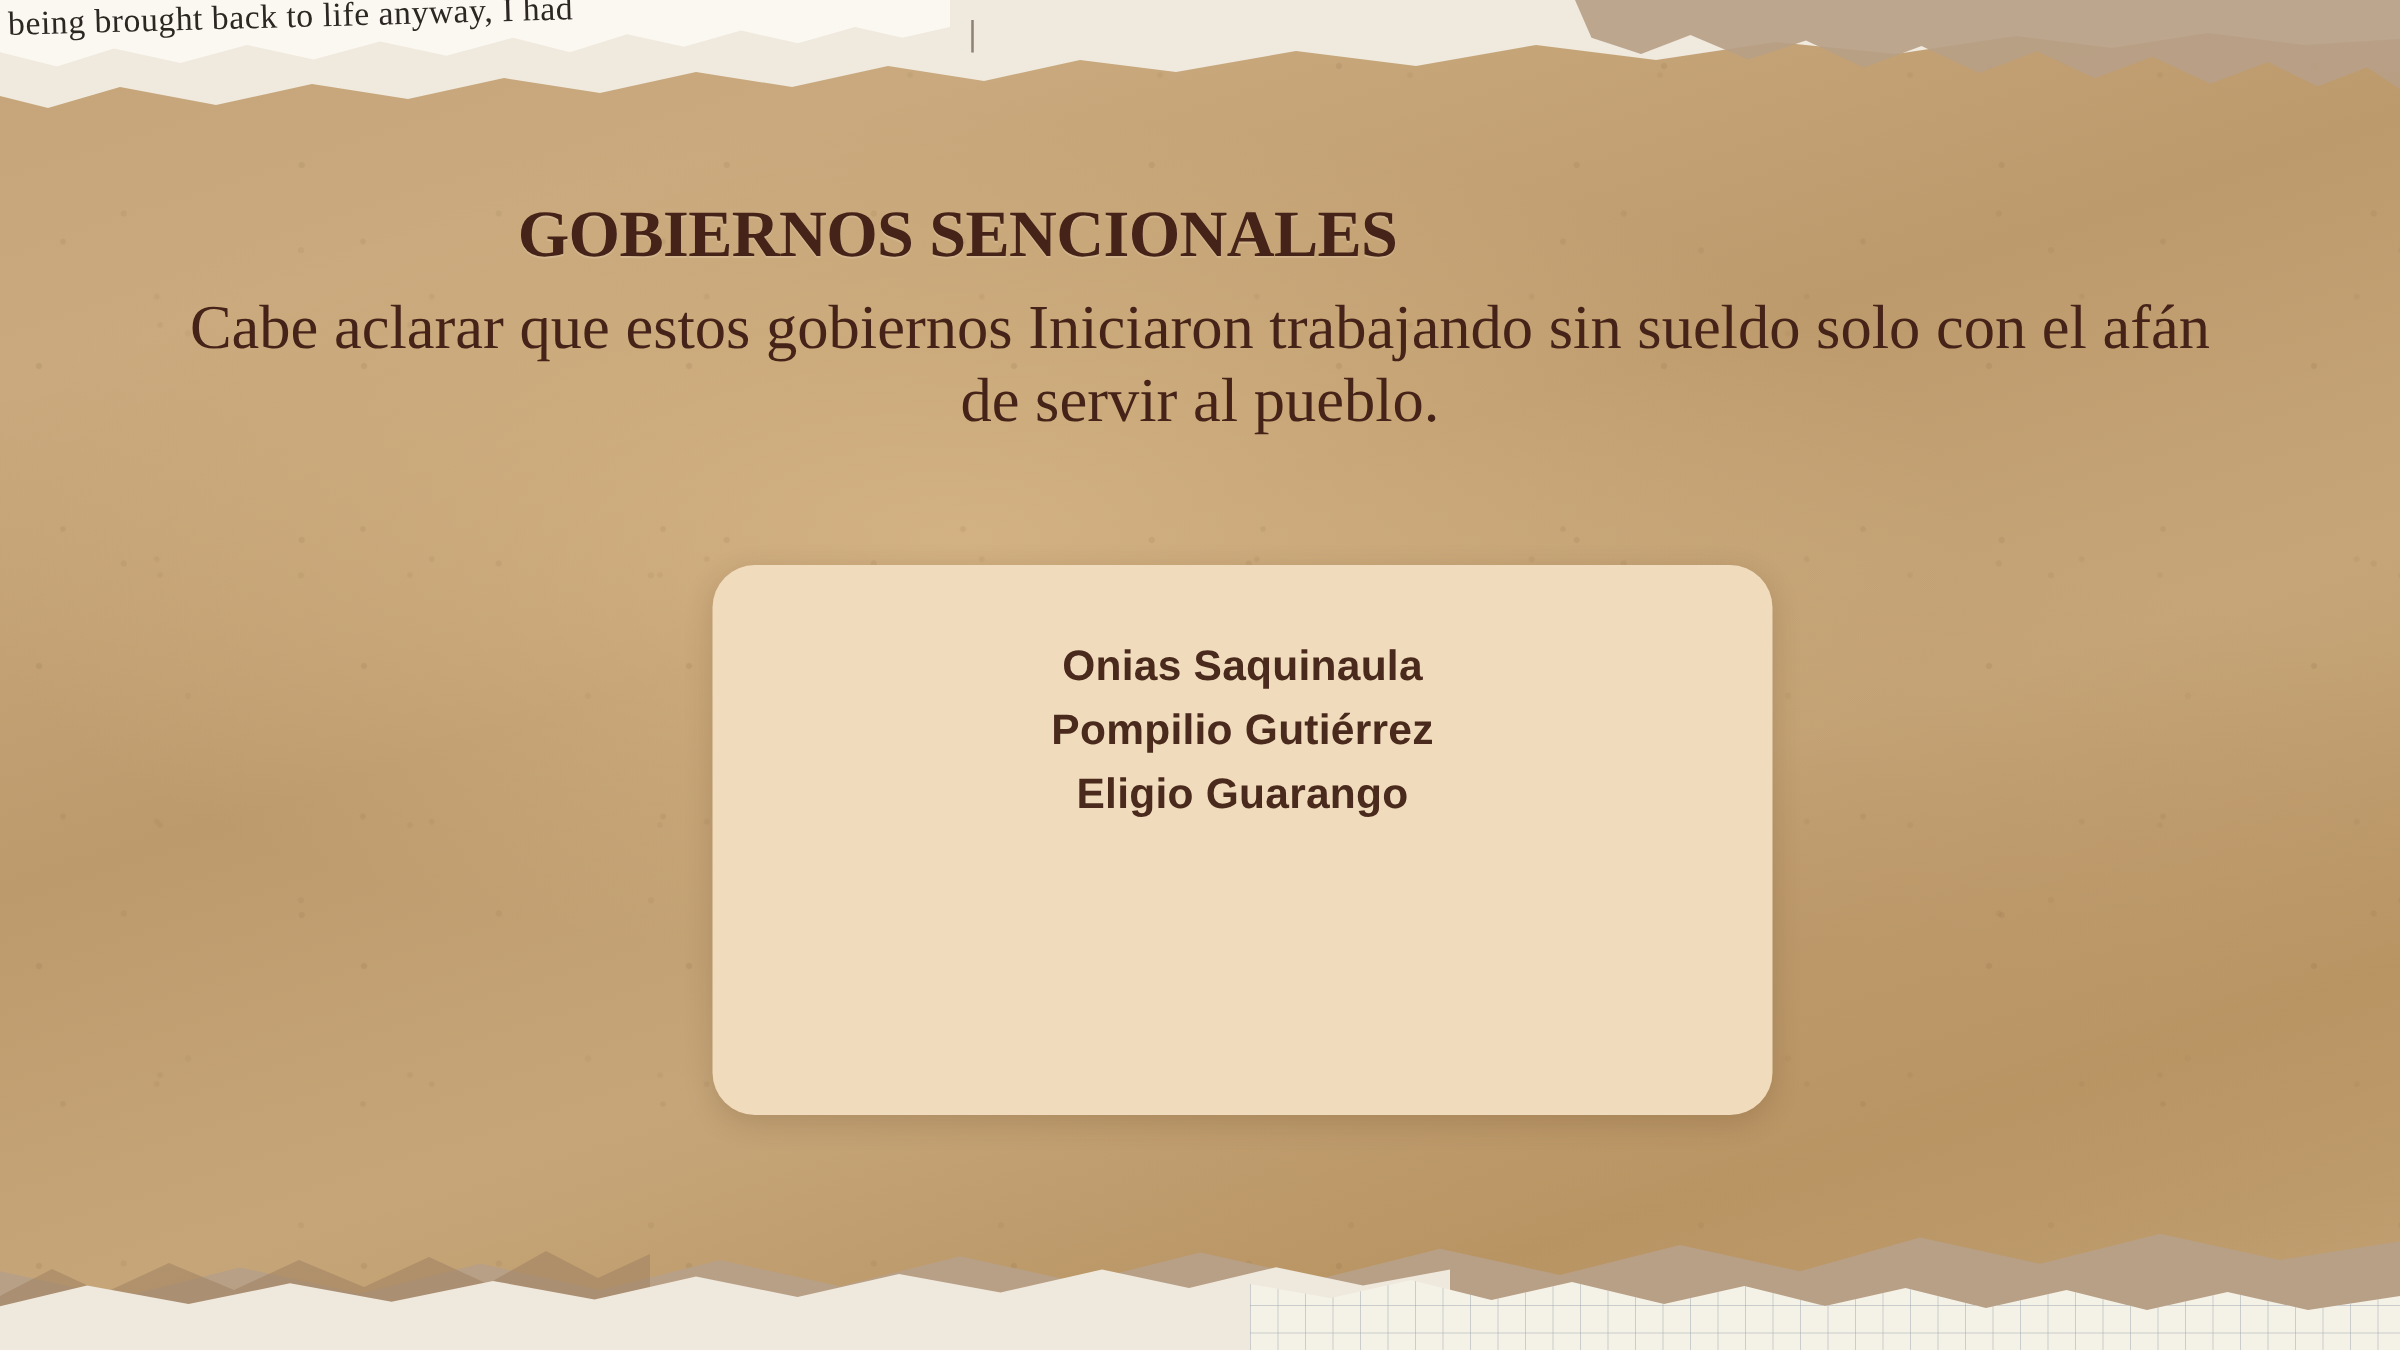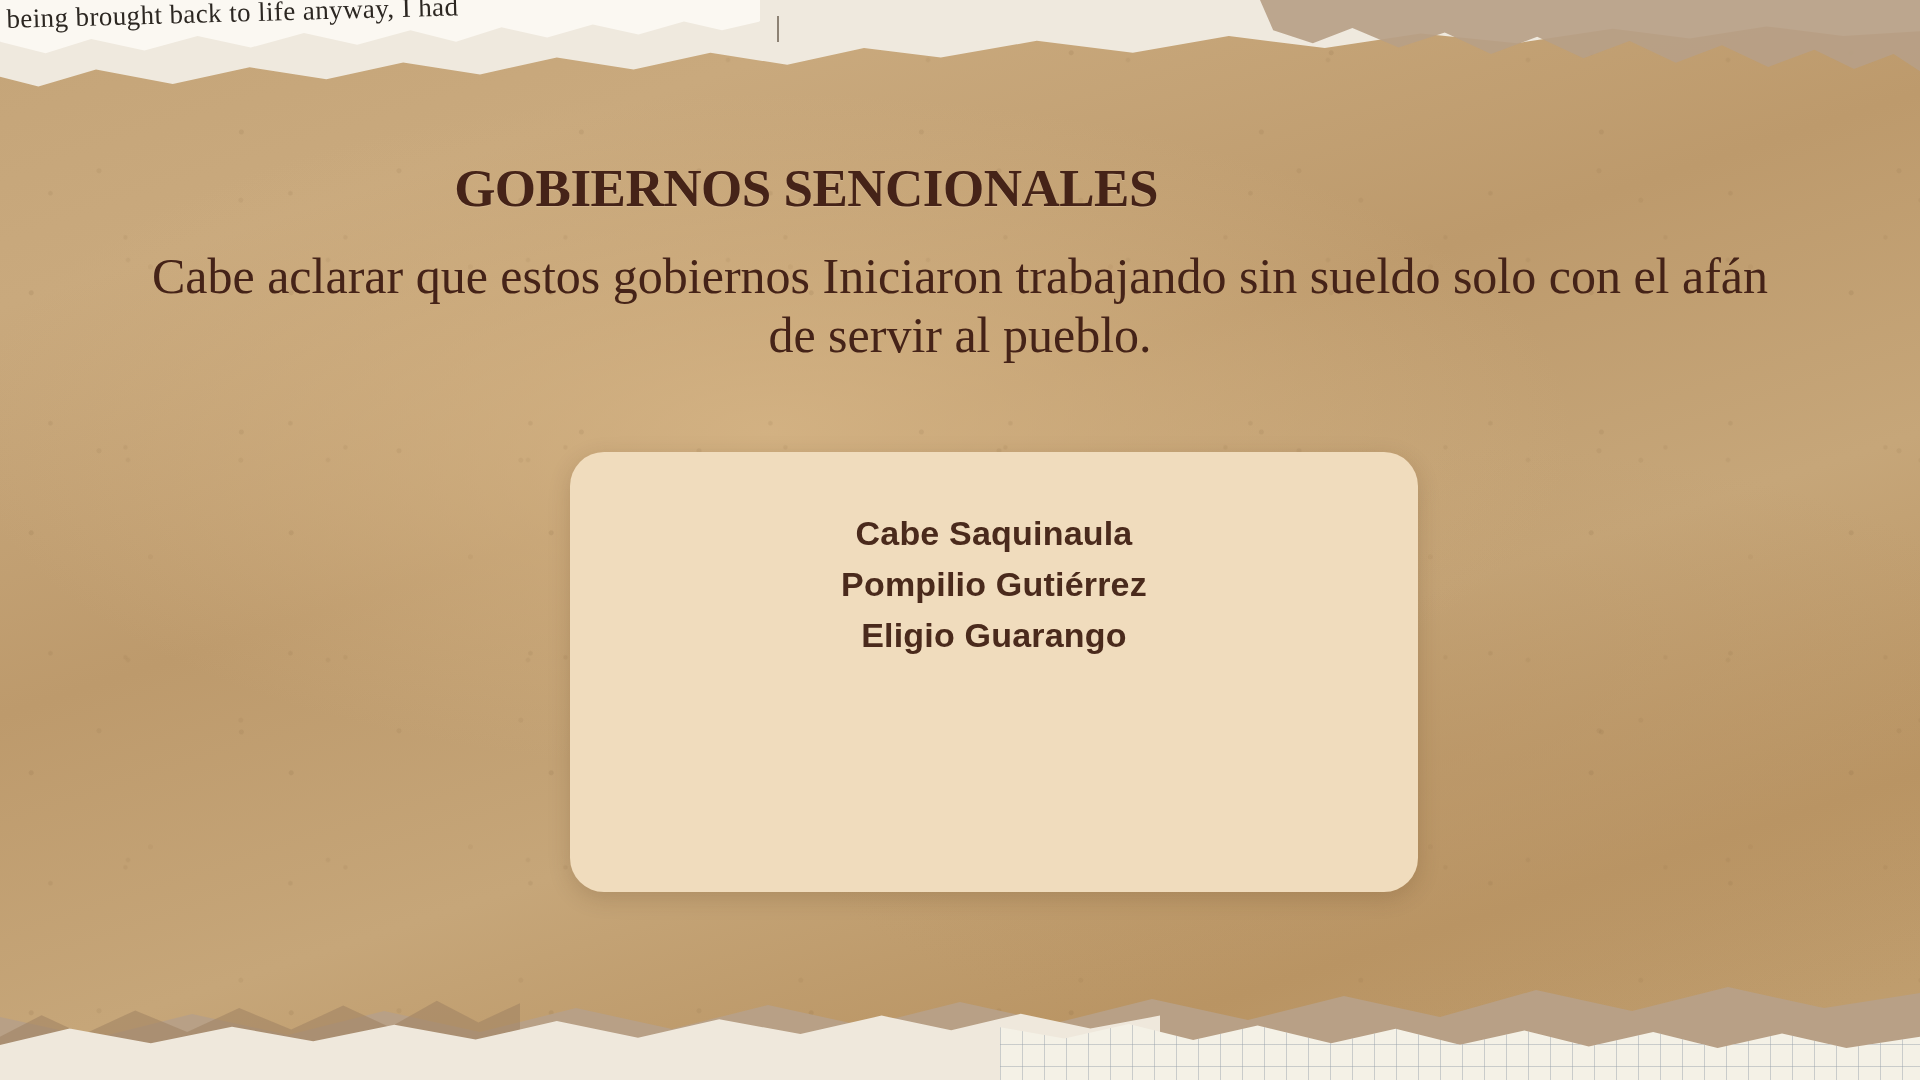--- a/index.html
+++ b/index.html
@@ -177,35 +177,33 @@
     top: 158px;
     left: 0;
     width: 1532px;
     text-align: center;
     font-family: "Liberation Serif", serif;
     font-weight: 700;
     font-size: 53px;
     letter-spacing: -0.5px;
     color: #452318;
     text-shadow: 0 1px 0 rgba(255,245,225,.18);
-    margin-left: 40px;
   }
 
   .subheading {
     position: absolute;
     top: 232px;
     left: 140px;
     width: 1640px;
     text-align: center;
     font-family: "Liberation Serif", serif;
     font-weight: 400;
     font-size: 50px;
     line-height: 1.18;
     color: #452318;
-    margin-top: 15px;
   }
 
   .names-card {
     position: absolute;
     left: 570px;
     top: 452px;
     width: 848px;
     height: 440px;
     background: #f0dcbd;
     border-radius: 34px;
@@ -249,20 +247,20 @@
   <div class="torn-bottom-grid"></div>
 
   <div class="content">
 
     <div class="heading">GOBIERNOS SENCIONALES</div>
 
     <div class="subheading">Cabe aclarar que estos gobiernos Iniciaron trabajando sin sueldo solo con el afán de servir al pueblo.</div>
 
     <div class="names-card">
       <div class="names-list">
-        <div class="name-item">Cabe Saquinaula</div>
+        <div class="name-item">Onias Saquinaula</div>
         <div class="name-item">Pompilio Gutiérrez</div>
         <div class="name-item">Eligio Guarango</div>
       </div>
     </div>
 
   </div>
 </div>
 
 </body></html>

